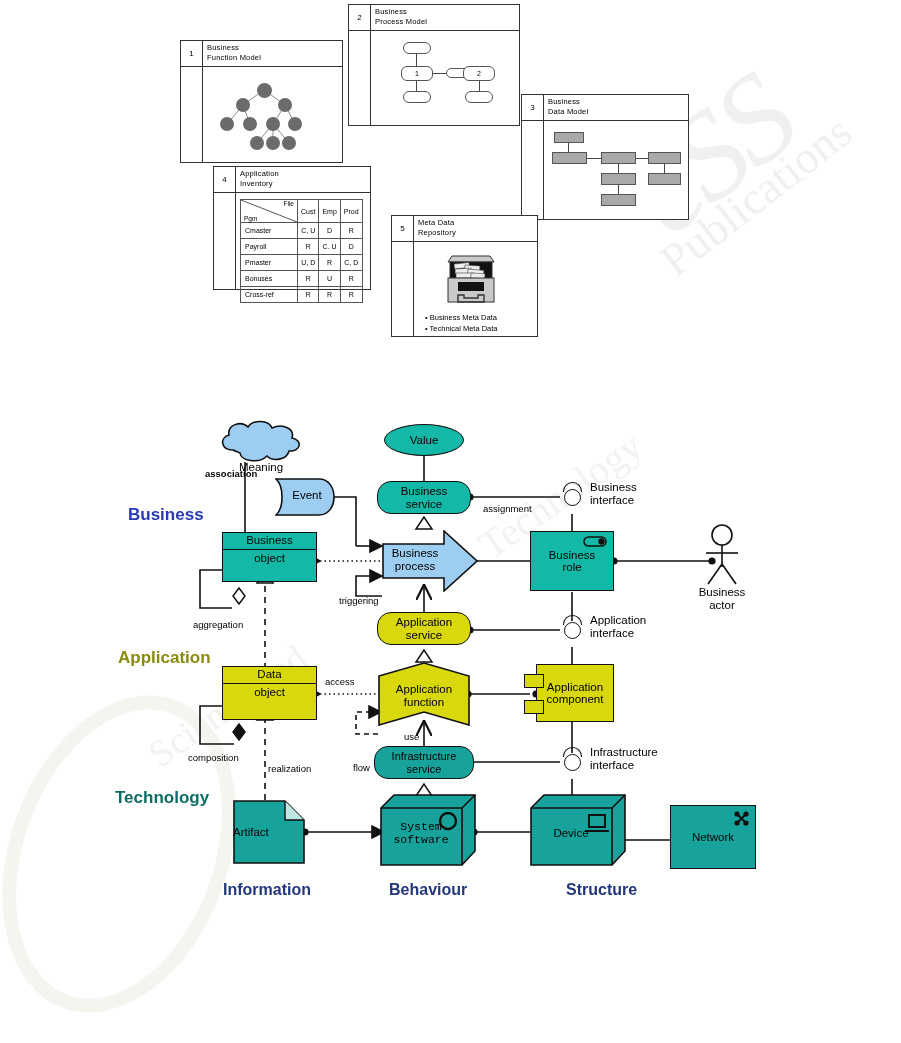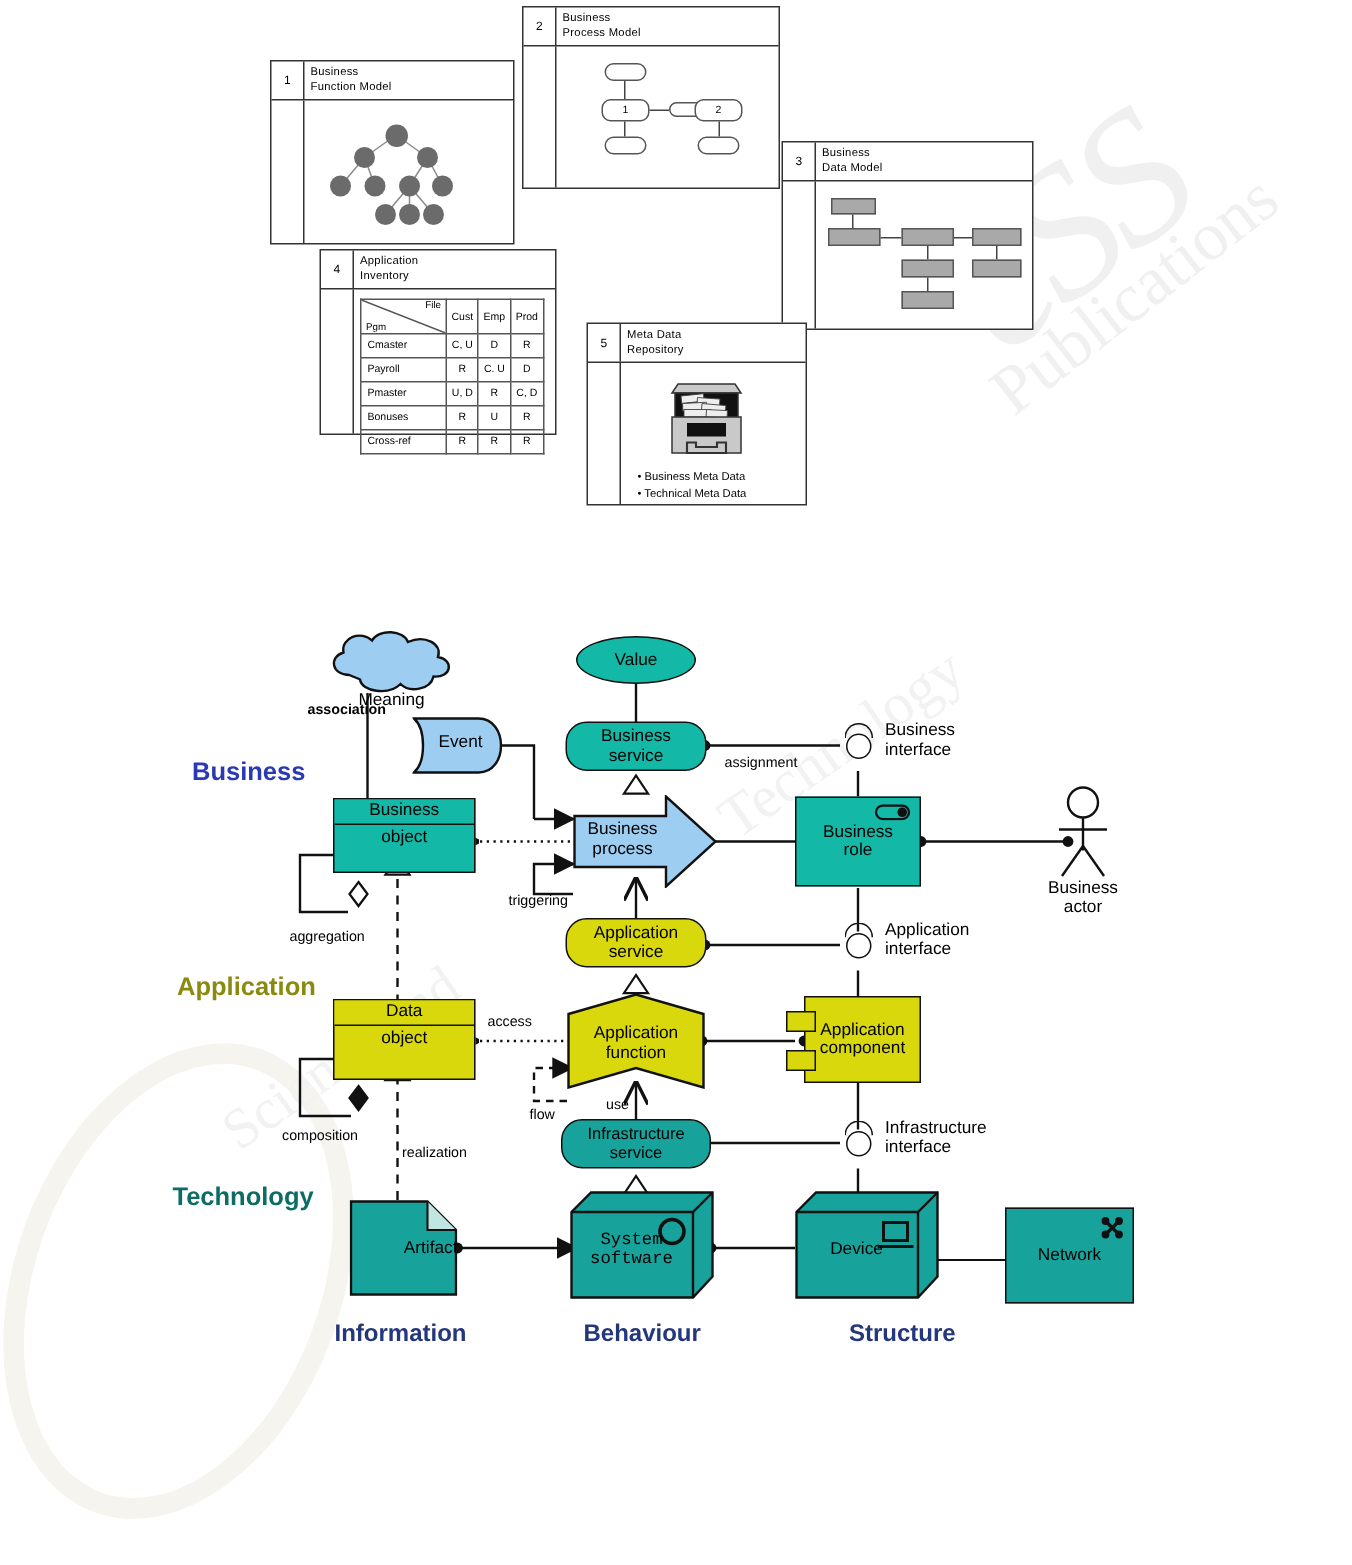--- a/index.html
+++ b/index.html
@@ -492,21 +492,21 @@
   <div class="el app" style="left:524px;top:700px;width:20px;height:14px;"></div>
 
   <div class="arcI" style="left:563px;top:615px;"></div>
   <div class="circ" style="left:564px;top:622px;"></div>
   <div class="iflbl" style="left:590px;top:614px;">
     <div>Application</div>
     <div>interface</div>
   </div>
 
   <div class="smalllbl" style="left:325px;top:676px;">access</div>
-  <div class="smalllbl" style="left:353px;top:738px;">flow</div>
+  <div class="smalllbl" style="left:353px;top:762px;">flow</div>
   <div class="smalllbl" style="left:404px;top:731px;">use</div>
   <div class="smalllbl" style="left:188px;top:752px;">composition</div>
   <div class="smalllbl" style="left:268px;top:763px;">realization</div>
 
   <div class="el tec rnd" style="left:374px;top:746px;width:100px;height:33px;flex-direction:column;font-size:11px;">
     <span>Infrastructure</span>
     <span>service</span>
   </div>
 
   <div class="arcI" style="left:563px;top:747px;"></div>
@@ -514,21 +514,21 @@
   <div class="iflbl" style="left:590px;top:746px;">
     <div>Infrastructure</div>
     <div>interface</div>
   </div>
 
   <div style="position:absolute;left:233px;top:800px;">
     <svg width="72" height="64" viewBox="0 0 72 64">
       <path d="M1,1 L52,1 L71,20 L71,63 L1,63 Z" fill="#17a39b" stroke="#111" stroke-width="1.6"></path>
       <path d="M52,1 L52,20 L71,20" fill="#bfe6e3" stroke="#111" stroke-width="1.4"></path>
     </svg>
-    <div style="position:absolute;left:0;top:26px;width:72px;text-align:right;font-size:11.5px;">Artifact</div>
+    <div style="position:absolute;left:0;top:26px;width:72px;text-align:left;font-size:11.5px;">Artifact</div>
   </div>
 
   <div style="position:absolute;left:380px;top:794px;font-family:Liberation Mono, monospace;">
     <svg width="96" height="72" viewBox="0 0 96 72">
       <polygon points="1,14 14,1 95,1 95,57 82,71 1,71" fill="#17a39b" stroke="#111" stroke-width="1.6"></polygon>
       <polyline points="1,14 82,14 95,1" fill="none" stroke="#111" stroke-width="1.6"></polyline>
       <line x1="82" y1="14" x2="82" y2="71" stroke="#111" stroke-width="1.6"></line>
       <circle cx="68" cy="27" r="8" fill="none" stroke="#111" stroke-width="2.4"></circle>
     </svg>
     <div style="position:absolute;left:1px;top:26px;width:80px;text-align:center;font-size:11.5px;line-height:13px;">

